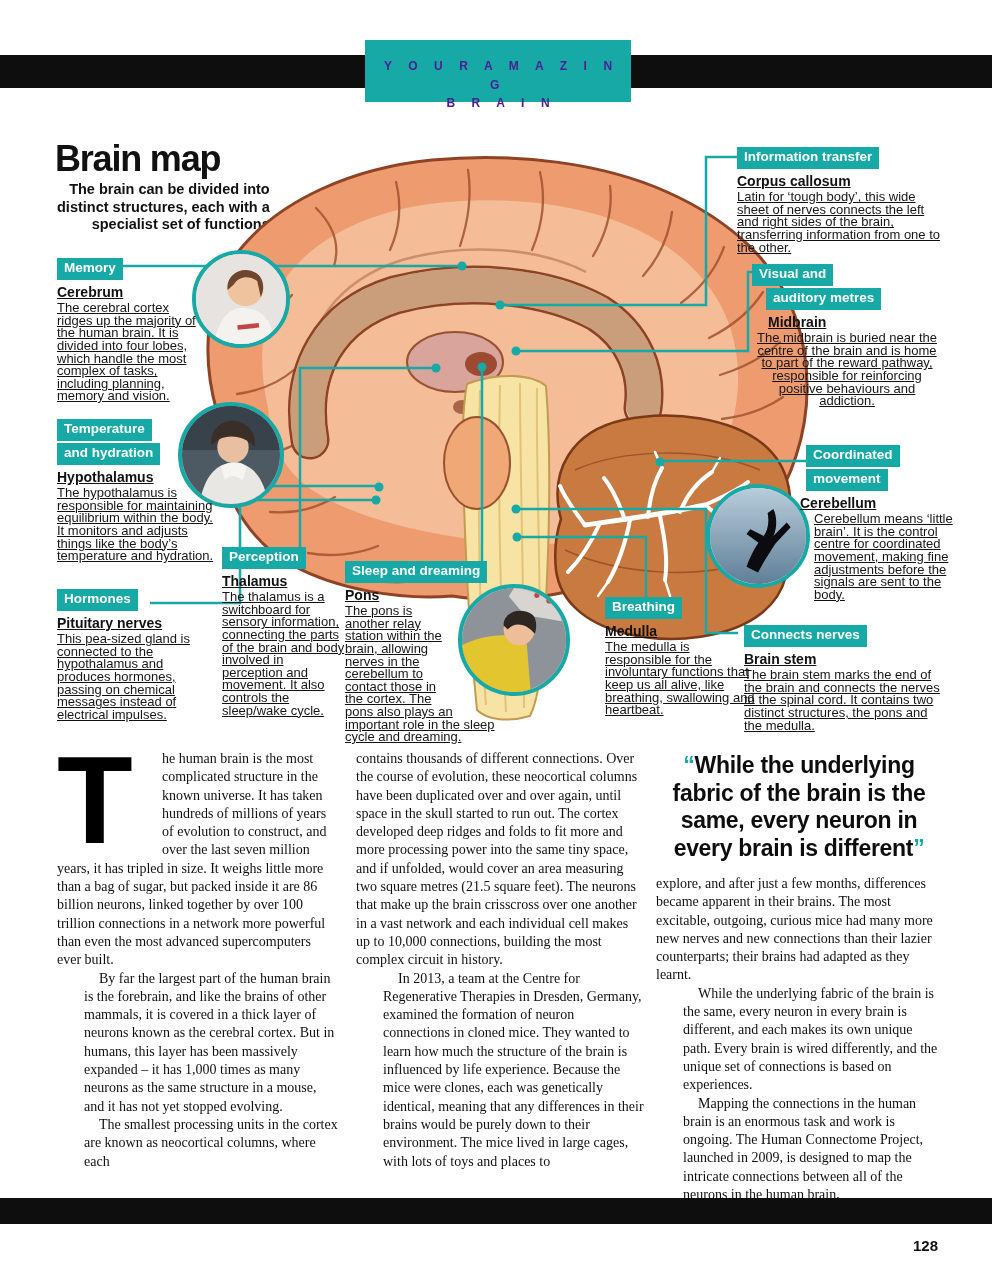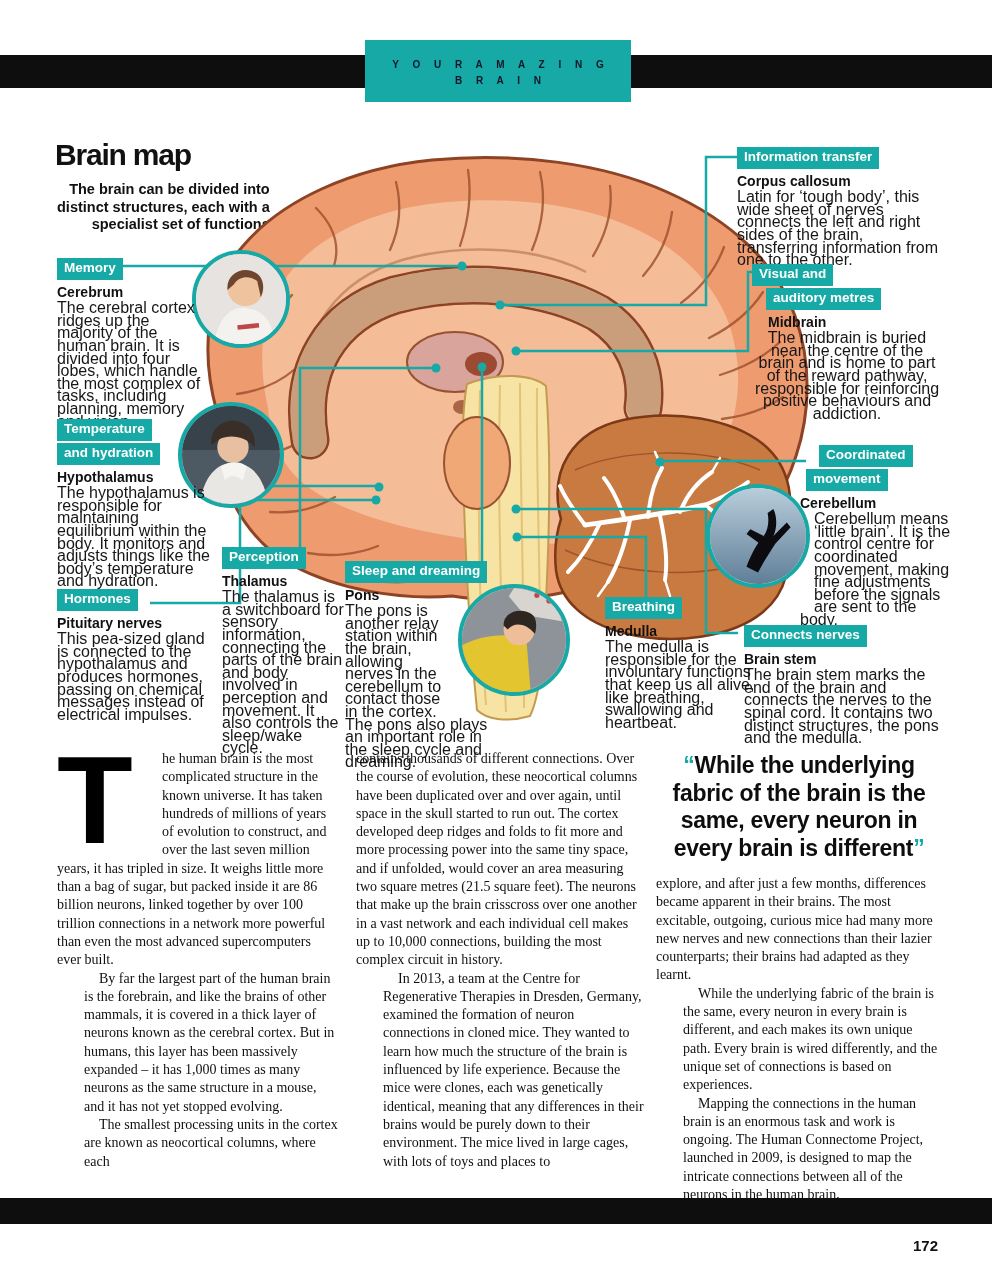--- a/index.html
+++ b/index.html
@@ -1,31 +1,31 @@
 <!DOCTYPE html>
 <html><head>
 <meta charset="utf-8">
 <style>
   html,body{margin:0;padding:0;background:#fff;}
   body{width:992px;height:1280px;position:relative;font-family:"Liberation Sans",sans-serif;color:#111;overflow:hidden;}
   
   .topbar{position:absolute;left:0;top:55px;width:992px;height:33px;background:#0e0e0e;}
-  .banner{position:absolute;left:365px;top:40px;width:266px;height:62px;background:#17a9a5;color:#0f172a;
-          text-align:center;font-weight:bold;font-size:10px;box-sizing:border-box;padding-top:17px;}
+  .banner{position:absolute;left:365px;top:40px;width:266px;height:62px;background:#17a9a5;color:#4c1d95;
+          text-align:center;font-weight:bold;font-size:12px;box-sizing:border-box;padding-top:17px;}
   .banner div{letter-spacing:.55em;text-indent:.55em;line-height:1.55;}
   
-  .title{position:absolute;left:55px;top:138px;font-size:30px;font-weight:bold;letter-spacing:-1.2px;}
+  .title{position:absolute;left:55px;top:138px;font-size:36px;font-weight:bold;letter-spacing:-1.2px;}
   .subtitle{position:absolute;left:57px;top:181px;font-size:14.5px;font-weight:bold;line-height:1.22;white-space:pre-line;text-align:right;}
   
-  .callout{position:absolute;}
+  .callout{position:absolute;text-decoration:underline;}
   .tagrow{line-height:0;}
   .tag{display:inline-block;background:#17a9a5;color:#fff;font-weight:bold;font-size:13.5px;line-height:1.25;padding:2px 7px 3px;}
   .tagrow + .tagrow .tag{margin-top:2px;}
   .callout h3{margin:5px 0 2px;font-size:14px;line-height:1.1;}
-  .callout p{margin:0;font-size:16px;line-height:12.6px;color:#161616;}
+  .callout p{margin:0;font-size:13px;line-height:12.6px;color:#161616;}
   .c-visual{text-align:center;}
   .c-visual h3{text-align:left;margin-left:16px;}
   .c-visual .tagrow{text-align:left;}
   .c-visual .tagrow + .tagrow .tag{margin-left:14px;}
   .float-r{float:right;width:50px;height:112px;}
   .float-l{float:left;width:14px;height:92px;}
   
   .photo{position:absolute;border:4px solid #17a9a5;border-radius:50%;overflow:hidden;box-sizing:border-box;background:#ddd;}
   .photo svg{display:block;width:100%;height:100%;}
   
@@ -240,21 +240,21 @@
 </div>
 
 <div class="callout c-visual" style="left:752px;top:264px;width:190px;">
   <div class="tagrow"><span class="tag">Visual and</span></div>
   <div class="tagrow"><span class="tag">auditory  metres</span></div>
   <h3>Midbrain</h3>
   <p>The midbrain is buried near the centre of the brain and is home to part of the reward pathway, responsible for reinforcing positive behaviours and addiction.</p>
 </div>
 
 <div class="callout" style="left:800px;top:445px;width:158px;">
-  <div class="tagrow" style="margin-left:19px;"><span class="tag">Coordinated</span></div>
+  <div class="tagrow" style="margin-left:6px;"><span class="tag">Coordinated</span></div>
   <div class="tagrow" style="margin-left:6px;"><span class="tag">movement</span></div>
   <h3>Cerebellum</h3>
   <div class="float-l"></div>
   <p>Cerebellum means ‘little brain’. It is the control centre for coordinated movement, making fine adjustments before the signals are sent to the body.</p>
 </div>
 
 <div class="callout" style="left:744px;top:625px;width:205px;">
   <div class="tagrow"><span class="tag">Connects nerves</span></div>
   <h3>Brain stem</h3>
   <p>The brain stem marks the end of the brain and connects the nerves to the spinal cord. It contains two distinct structures, the pons and the medulla.</p>
@@ -272,13 +272,13 @@
 </div>
 
 <div class="col" style="left:656px;width:286px;">
   <div class="pullquote"><span class="qmark">“</span><span>While the underlying fabric of the brain is the same, every neuron in every brain is different</span><span class="qmark">”</span></div>
   <p>explore, and after just a few months, differences became apparent in their brains. The most excitable, outgoing, curious mice had many more new nerves and new connections than their lazier counterparts; their brains had adapted as they learnt.</p>
   <p class="ind">While the underlying fabric of the brain is the same, every neuron in every brain is different, and each makes its own unique path. Every brain is wired differently, and the unique set of connections is based on experiences.</p>
   <p class="ind">Mapping the connections in the human brain is an enormous task and work is ongoing. The Human Connectome Project, launched in 2009, is designed to map the intricate connections between all of the neurons in the human brain,</p>
 </div>
 
 <div class="bottombar"></div>
-<div class="pagenum">172</div>
+<div class="pagenum">128</div>
 
 </body></html>

